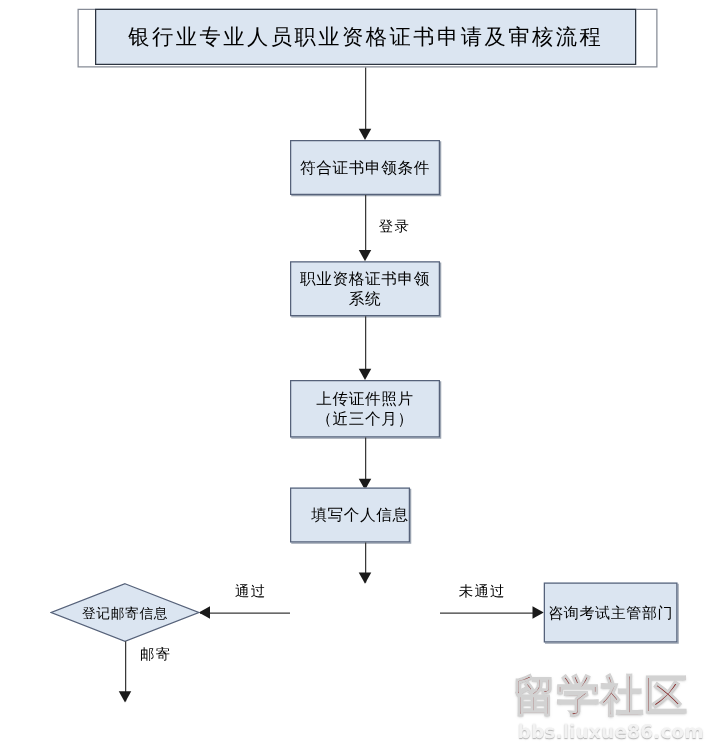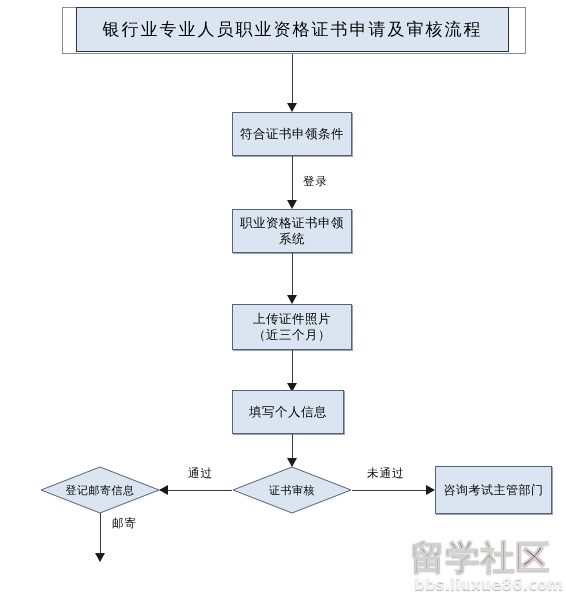--- a/index.html
+++ b/index.html
@@ -195,50 +195,44 @@
   <div class="arrow-down" style="left:287px; top:295px;"></div>
 
   <div class="node rect" style="left:232px; top:304px; width:120px; height:46px;">
     <span class="node-text">上传证件照片
 （近三个月）</span>
   </div>
 
   <div class="vline" style="left:292px; top:350px; height:42px;"></div>
   <div class="arrow-down" style="left:287px; top:383px;"></div>
 
-  <div class="node rect" style="left:232px; top:390px; width:112px; height:44px;">
+  <div class="node rect" style="left:232px; top:390px; width:96px; height:44px;justify-content:flex-end;">
     <span class="node-text">填写个人信息</span>
   </div>
 
   <div class="vline" style="left:292px; top:434px; height:32px;"></div>
   <div class="arrow-down" style="left:287px; top:458px;"></div>
 
-  <div class="diamond-wrap" style="left:232px; top:466px; width:120px; height:48px;">
-    <svg width="120" height="48" viewBox="0 0 120 48">
-      <polygon points="60,1 119,24 60,47 1,24" fill="#dbe5f1" stroke="#56627a" stroke-width="1"></polygon>
-    </svg>
-    <div class="diamond-label">证书审核</div>
-  </div>
 
   <div class="hline" style="left:160px; top:490px; width:72px;"></div>
   <div class="arrow-left" style="left:159px; top:485px;"></div>
   <div class="edge-label" style="left:188px; top:466px;">通过</div>
 
   <div class="hline" style="left:352px; top:490px; width:75px;"></div>
   <div class="arrow-right" style="left:426px; top:485px;"></div>
   <div class="edge-label" style="left:367px; top:466px;">未通过</div>
 
   <div class="diamond-wrap" style="left:40px; top:466px; width:120px; height:48px;">
     <svg width="120" height="48" viewBox="0 0 120 48">
       <polygon points="60,1 119,24 60,47 1,24" fill="#dbe5f1" stroke="#56627a" stroke-width="1"></polygon>
     </svg>
     <div class="diamond-label">登记邮寄信息</div>
   </div>
 
-  <div class="node rect" style="left:435px; top:466px; width:117px; height:48px;">
+  <div class="node rect" style="left:435px; top:466px; width:107px; height:48px;">
     <span class="node-text-sm">咨询考试主管部门</span>
   </div>
 
   <div class="vline" style="left:100px; top:513px; height:48px;"></div>
   <div class="arrow-down" style="left:95px; top:553px;"></div>
   <div class="edge-label" style="left:112px; top:516px;">邮寄</div>
 
 
   <div class="watermark">
     <div class="wm-cn">留学社区</div>

